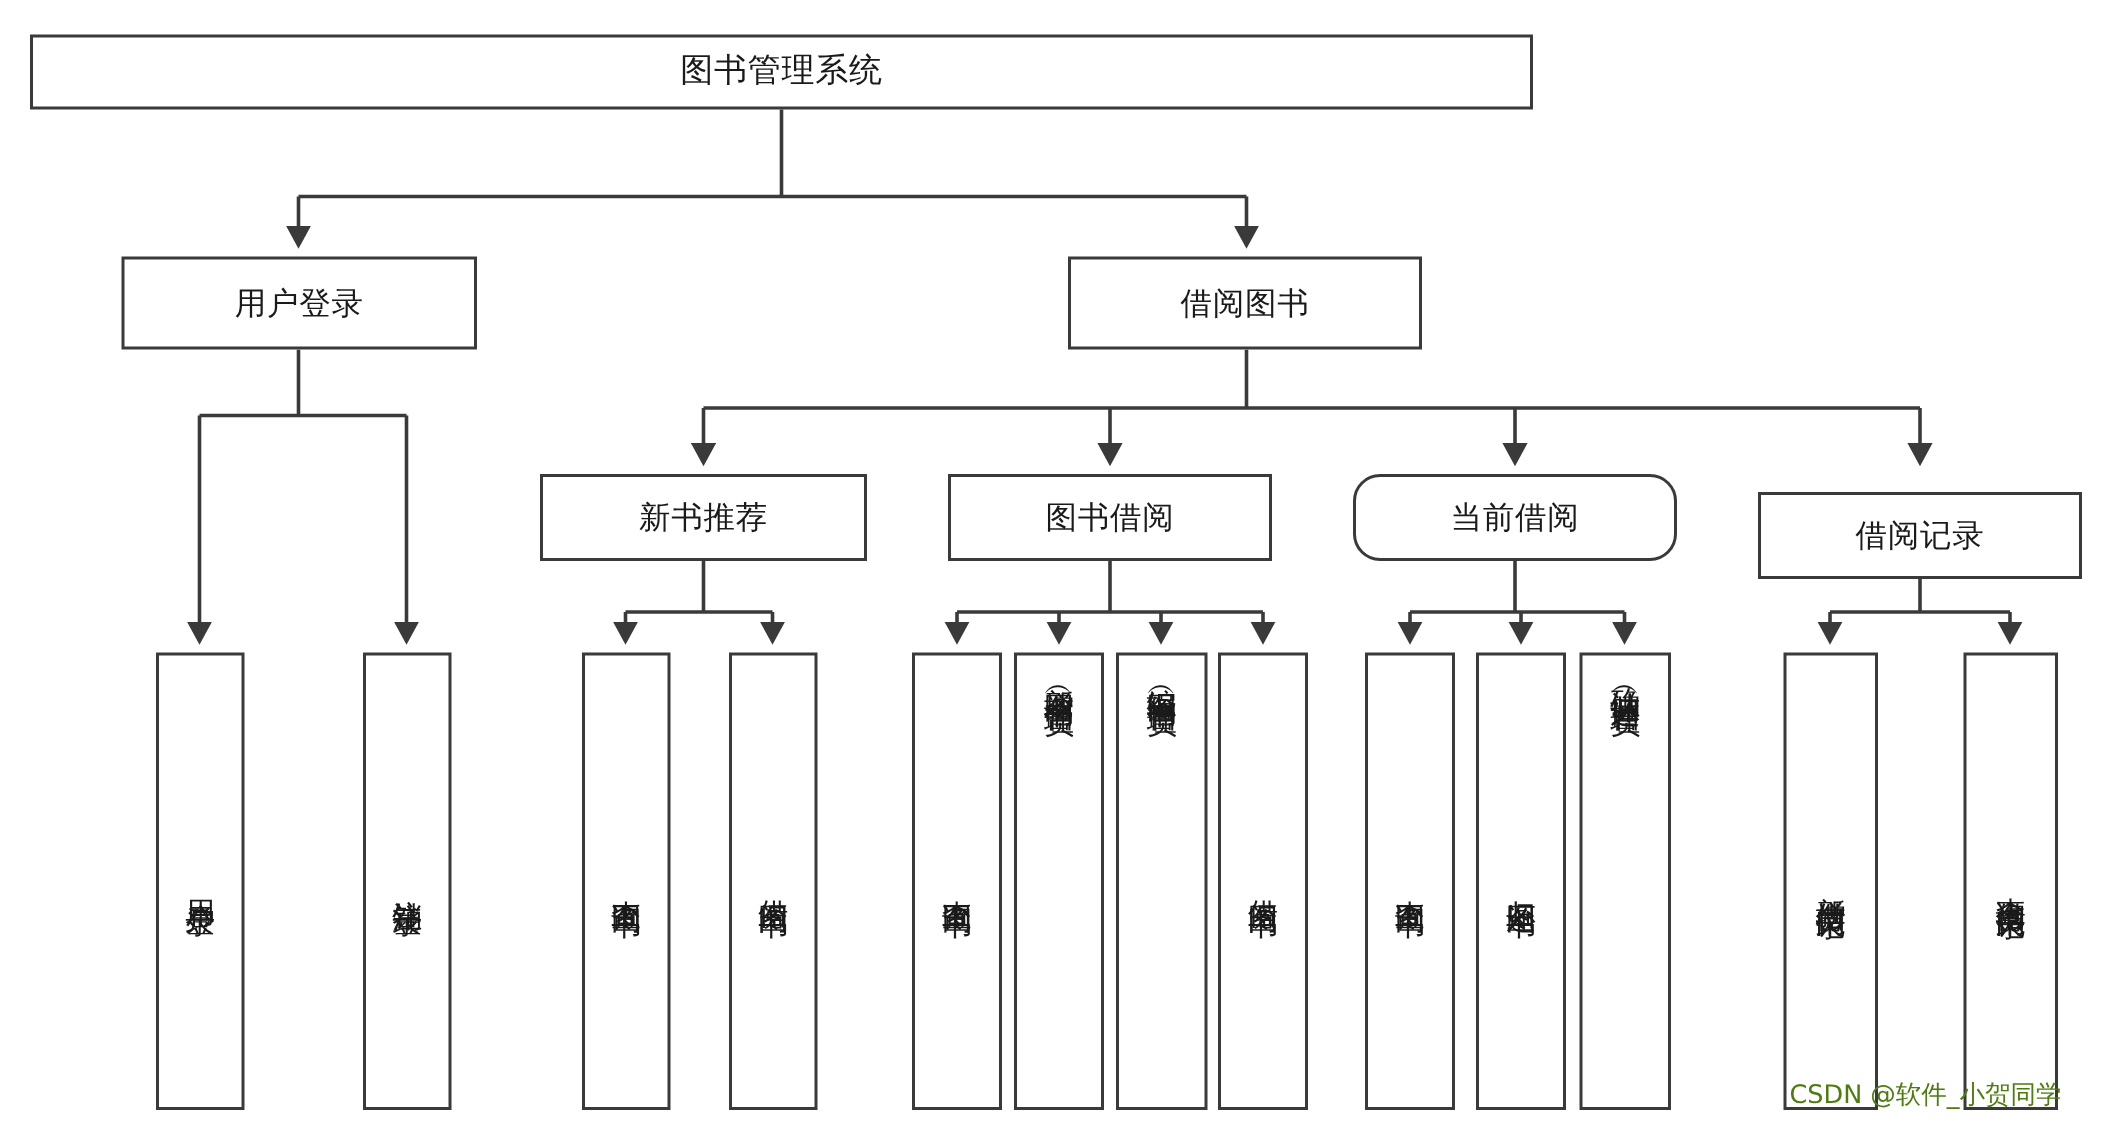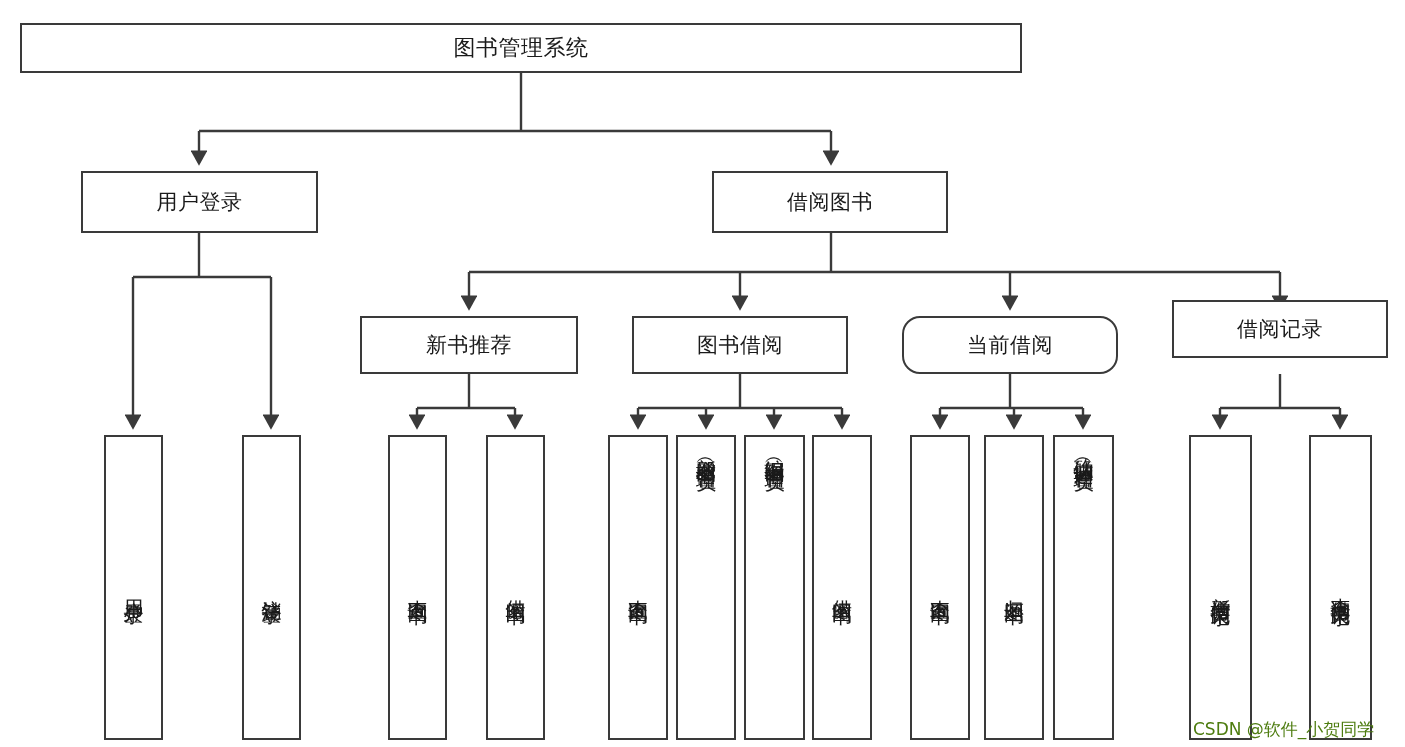--- a/index.html
+++ b/index.html
@@ -146,21 +146,21 @@
 
   <div class="node horiz" style="left:632px; top:316px; width:216px; height:58px;">
     <span class="lbl">图书借阅</span>
   </div>
   <div class="node horiz" style="left:360px; top:316px; width:218px; height:58px;">
     <span class="lbl">新书推荐</span>
   </div>
   <div class="node horiz" style="left:902px; top:316px; width:216px; height:58px;border-radius:18px;">
     <span class="lbl">当前借阅</span>
   </div>
-  <div class="node horiz" style="left:1172px; top:300px; width:216px; height:58px;">
+  <div class="node horiz" style="left:1172px; top:328px; width:216px; height:58px;">
     <span class="lbl">借阅记录</span>
   </div>
 
   <div class="node vert centerv" style="left:104px; top:435px; width:59px; height:305px;">
     <span class="lbl">用户登录</span>
   </div>
   <div class="node vert centerv" style="left:242px; top:435px; width:59px; height:305px;">
     <span class="lbl">注销登录</span>
   </div>
 

